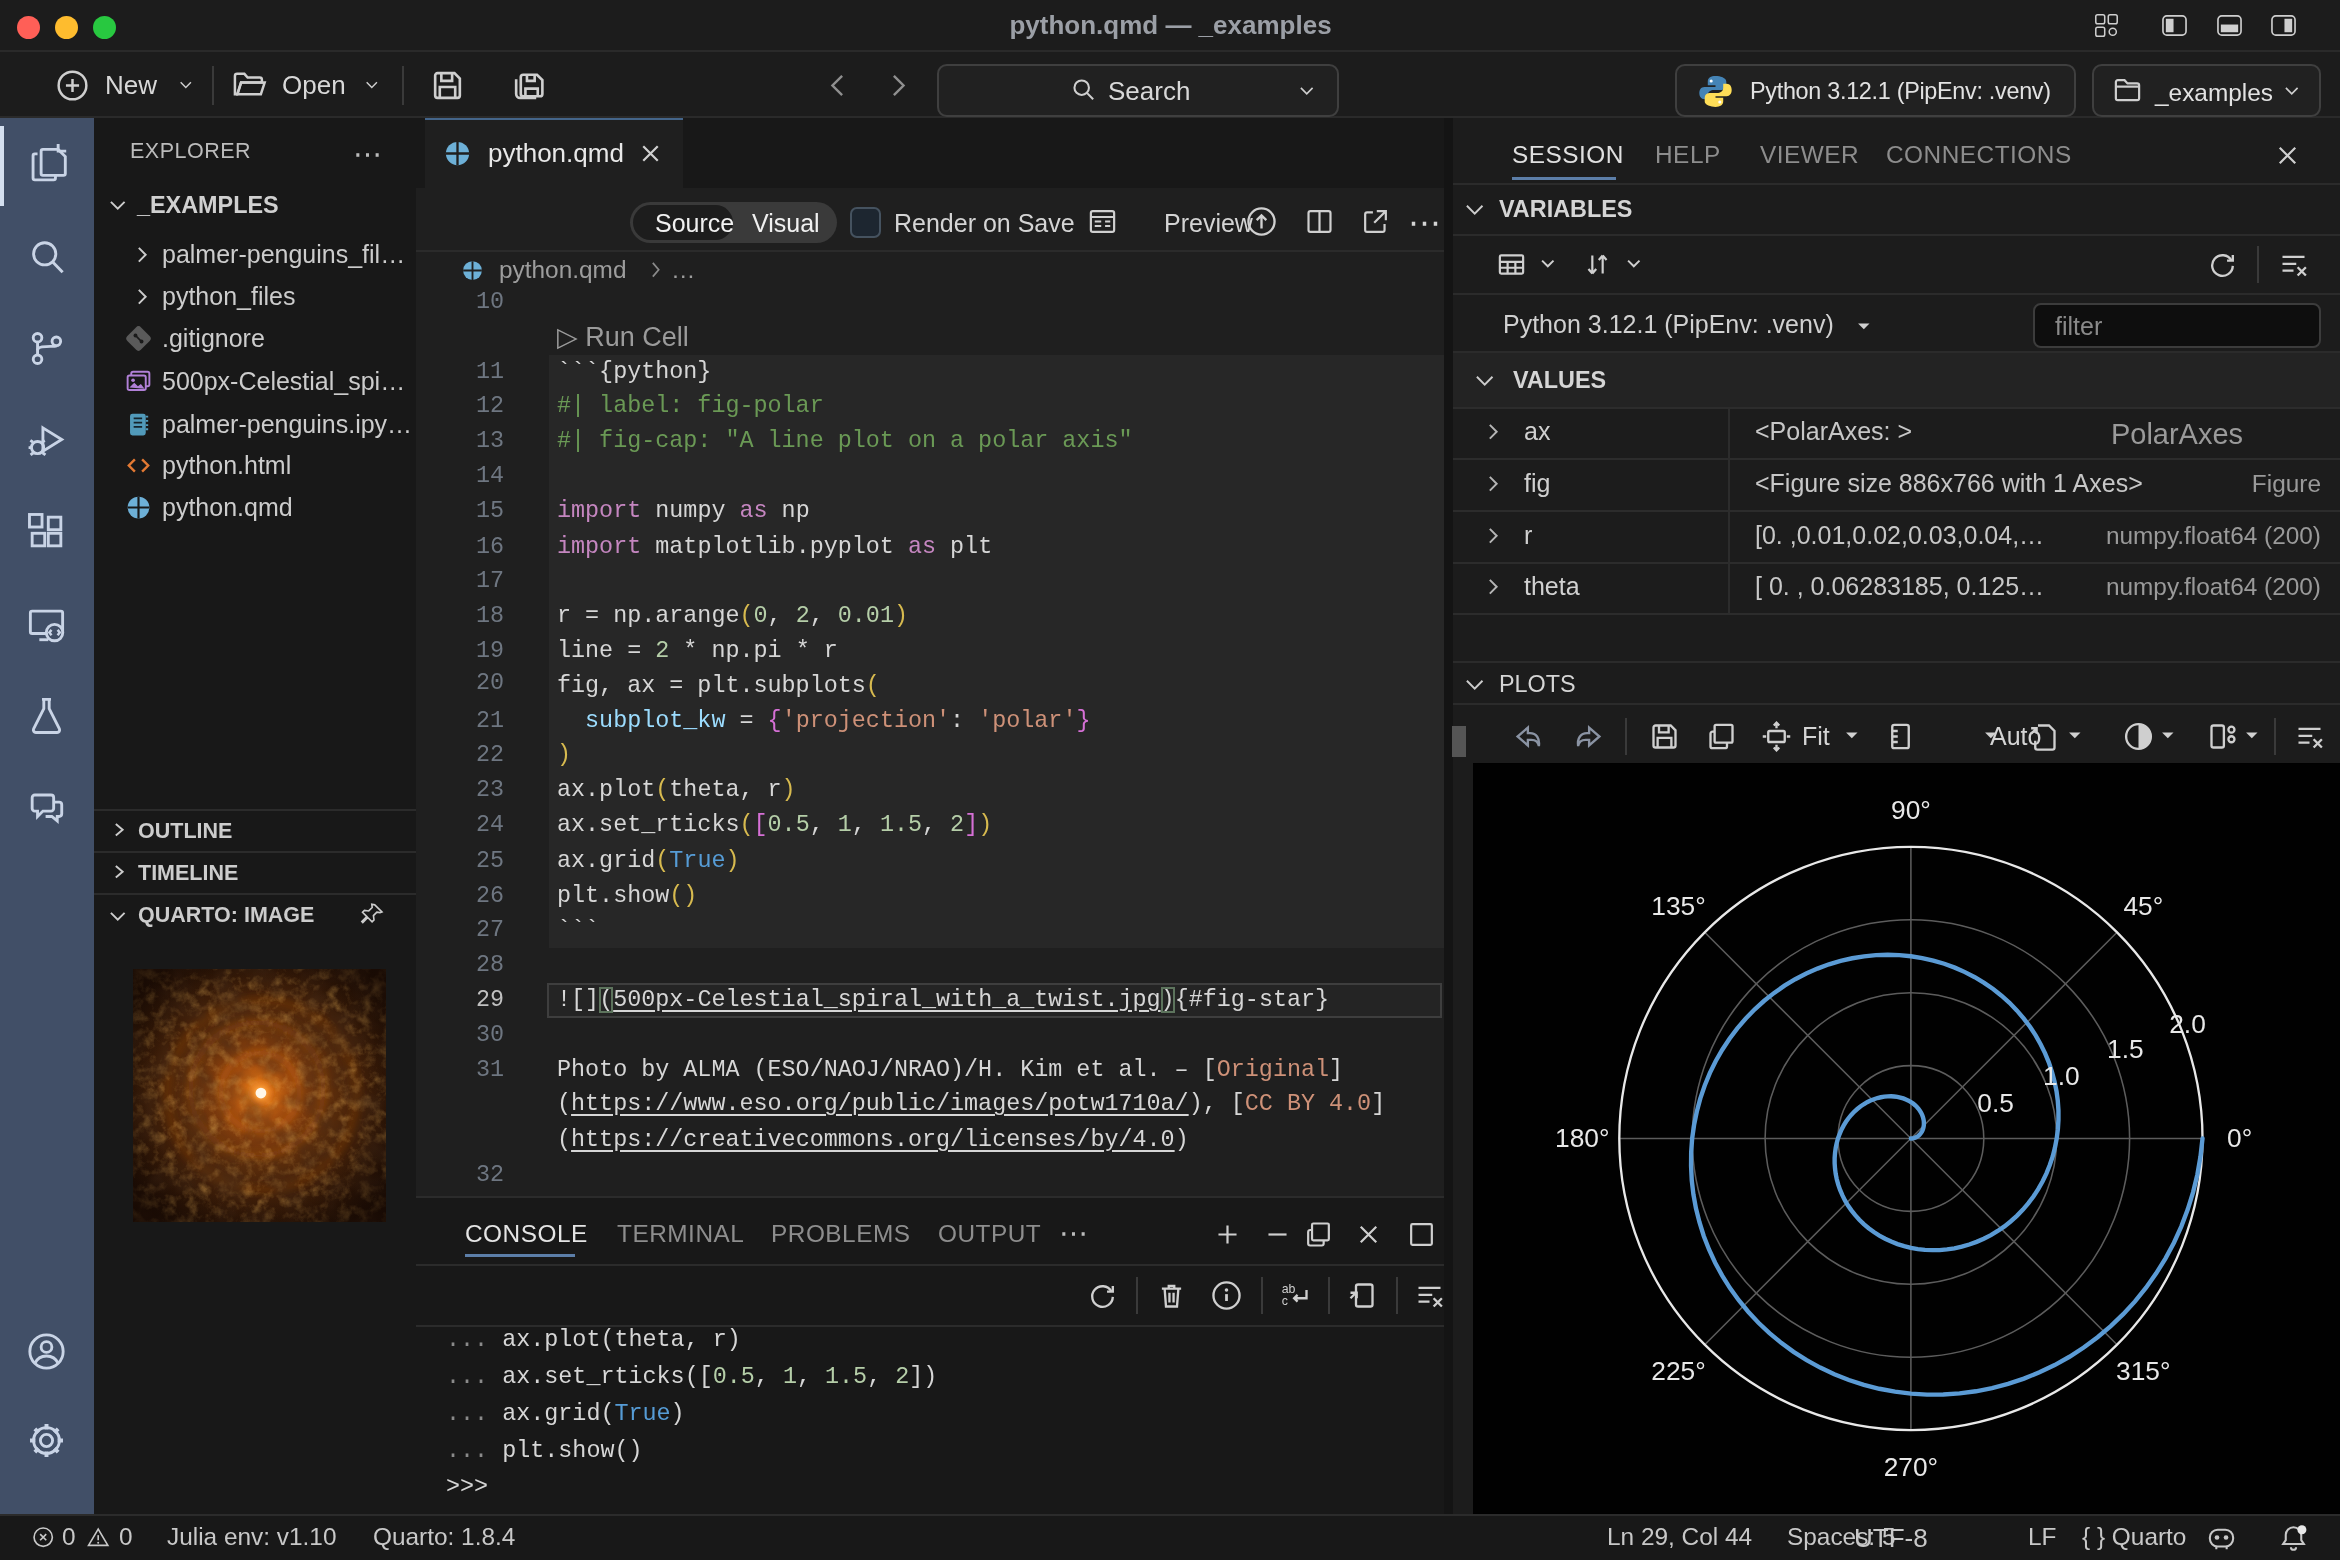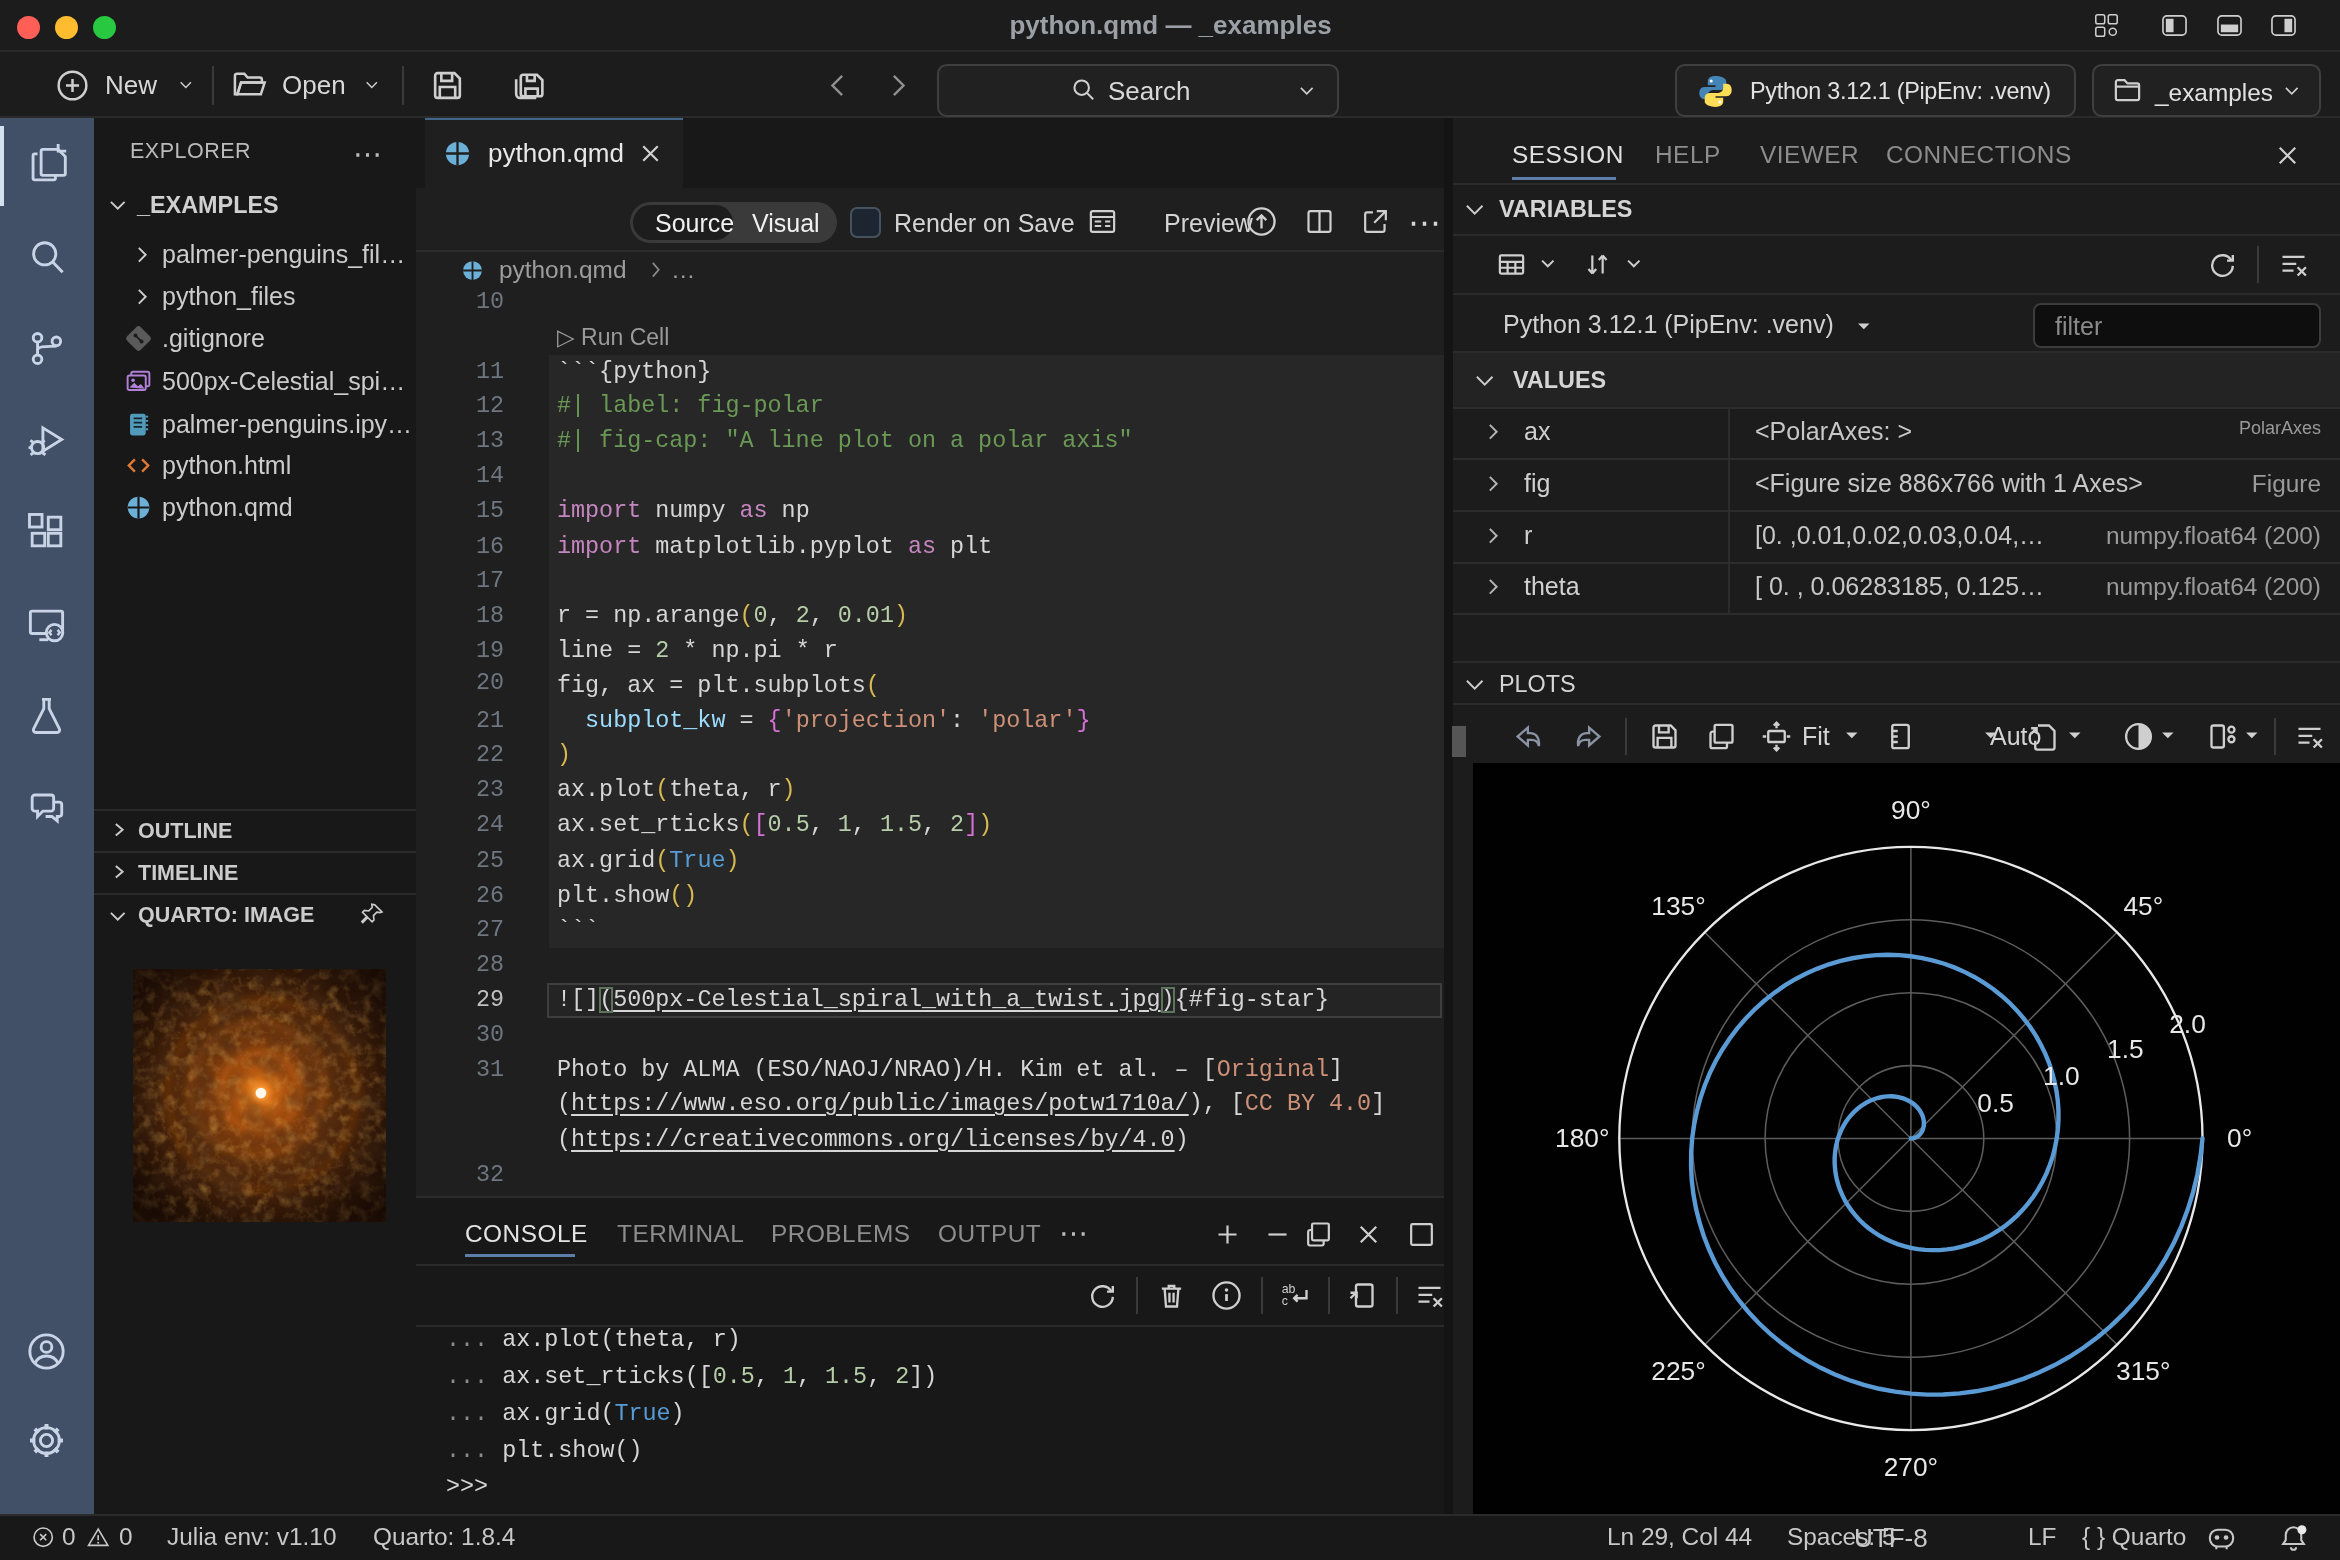--- a/index.html
+++ b/index.html
@@ -302,21 +302,21 @@
     <path d="M12 3v18M3 12h18" stroke="#1f1f1f" stroke-width="1.8"></path>
   </svg>
 <div class="abs" style="left:499px;top:256px;font-size:24.4px;color:#9d9d9d">python.qmd</div>
 <svg class="abs" style="left:646px;top:259px" width="19.5" height="21.5" viewBox="0 0 20 22" fill="none">
     <path d="M7 4l6 7-6 7" stroke="#8a8a8a" stroke-width="1.8" fill="none"></path>
   </svg>
 <div class="abs" style="left:671px;top:256px;font-size:24.4px;color:#9d9d9d">…</div>
 <div class="abs" style="left:549px;top:355px;width:895px;height:593px;background:#272727"></div>
 <div class="abs" style="left:547px;top:983px;width:895px;height:35px;background:#242424;border:2px solid #3e3e3e"></div>
 <div class="lnum" style="top:285px;color:#6e7681">10</div>
-<div class="codeline" style="top:320px"><span style="color:#9b9b9b;font-size:23px;font-family:'Liberation Sans',sans-serif">▷ Run Cell</span></div>
+<div class="codeline" style="top:320px"><span style="color:#9b9b9b;font-size:27px;font-family:'Liberation Sans',sans-serif">▷ Run Cell</span></div>
 <div class="lnum" style="top:355px;color:#6e7681">11</div>
 <div class="codeline" style="top:355px"><span class="cw">```{python}</span></div>
 <div class="lnum" style="top:389px;color:#6e7681">12</div>
 <div class="codeline" style="top:389px"><span class="ccom">#| label: fig-polar</span></div>
 <div class="lnum" style="top:424px;color:#6e7681">13</div>
 <div class="codeline" style="top:424px"><span class="ccom">#| fig-cap: "A line plot on a polar axis"</span></div>
 <div class="lnum" style="top:459px;color:#6e7681">14</div>
 <div class="lnum" style="top:494px;color:#6e7681">15</div>
 <div class="codeline" style="top:494px"><span class="ckw">import</span><span class="cw"> numpy </span><span class="ckw">as</span><span class="cw"> np</span></div>
 <div class="lnum" style="top:530px;color:#6e7681">16</div>
@@ -460,21 +460,21 @@
 <svg class="abs" style="left:1473px;top:369px" width="23.4" height="23.4" viewBox="0 0 24 24" fill="none">
     <path d="M4 8l8 8 8-8" stroke="#cccccc" stroke-width="2" fill="none"></path>
   </svg>
 <div class="abs" style="left:1513px;top:367px;font-size:23.4px;font-weight:bold;color:#d5d5d5">VALUES</div>
 <div class="hline" style="left:1453px;top:407px;width:887px;background:#2c2c2c"></div>
 <svg class="abs" style="left:1482px;top:421px" width="21.5" height="21.5" viewBox="0 0 22 22" fill="none">
     <path d="M8 4l7 7-7 7" stroke="#b5b5b5" stroke-width="2" fill="none"></path>
   </svg>
 <div class="abs" style="left:1524px;top:417px;font-size:25px;color:#d0d0d0">ax</div>
 <div class="abs" style="left:1755px;top:417px;font-size:25px;color:#c7c7c7">&lt;PolarAxes: &gt;</div>
-<div class="abs" style="left:2033px;top:418px;width:288px;text-align:right;font-size:18px;color:#9a9a9a">PolarAxes</div>
+<div class="abs" style="left:2033px;top:418px;width:288px;text-align:center;font-size:29px;color:#9a9a9a">PolarAxes</div>
 <div class="hline" style="left:1453px;top:458px;width:887px;background:#2c2c2c"></div>
 <svg class="abs" style="left:1482px;top:473px" width="21.5" height="21.5" viewBox="0 0 22 22" fill="none">
     <path d="M8 4l7 7-7 7" stroke="#b5b5b5" stroke-width="2" fill="none"></path>
   </svg>
 <div class="abs" style="left:1524px;top:469px;font-size:25px;color:#d0d0d0">fig</div>
 <div class="abs" style="left:1755px;top:469px;font-size:25px;color:#c7c7c7">&lt;Figure size 886x766 with 1 Axes&gt;</div>
 <div class="abs" style="left:2033px;top:470px;width:288px;text-align:right;font-size:24.4px;color:#9a9a9a">Figure</div>
 <div class="hline" style="left:1453px;top:510px;width:887px;background:#2c2c2c"></div>
 <svg class="abs" style="left:1482px;top:525px" width="21.5" height="21.5" viewBox="0 0 22 22" fill="none">
     <path d="M8 4l7 7-7 7" stroke="#b5b5b5" stroke-width="2" fill="none"></path>

